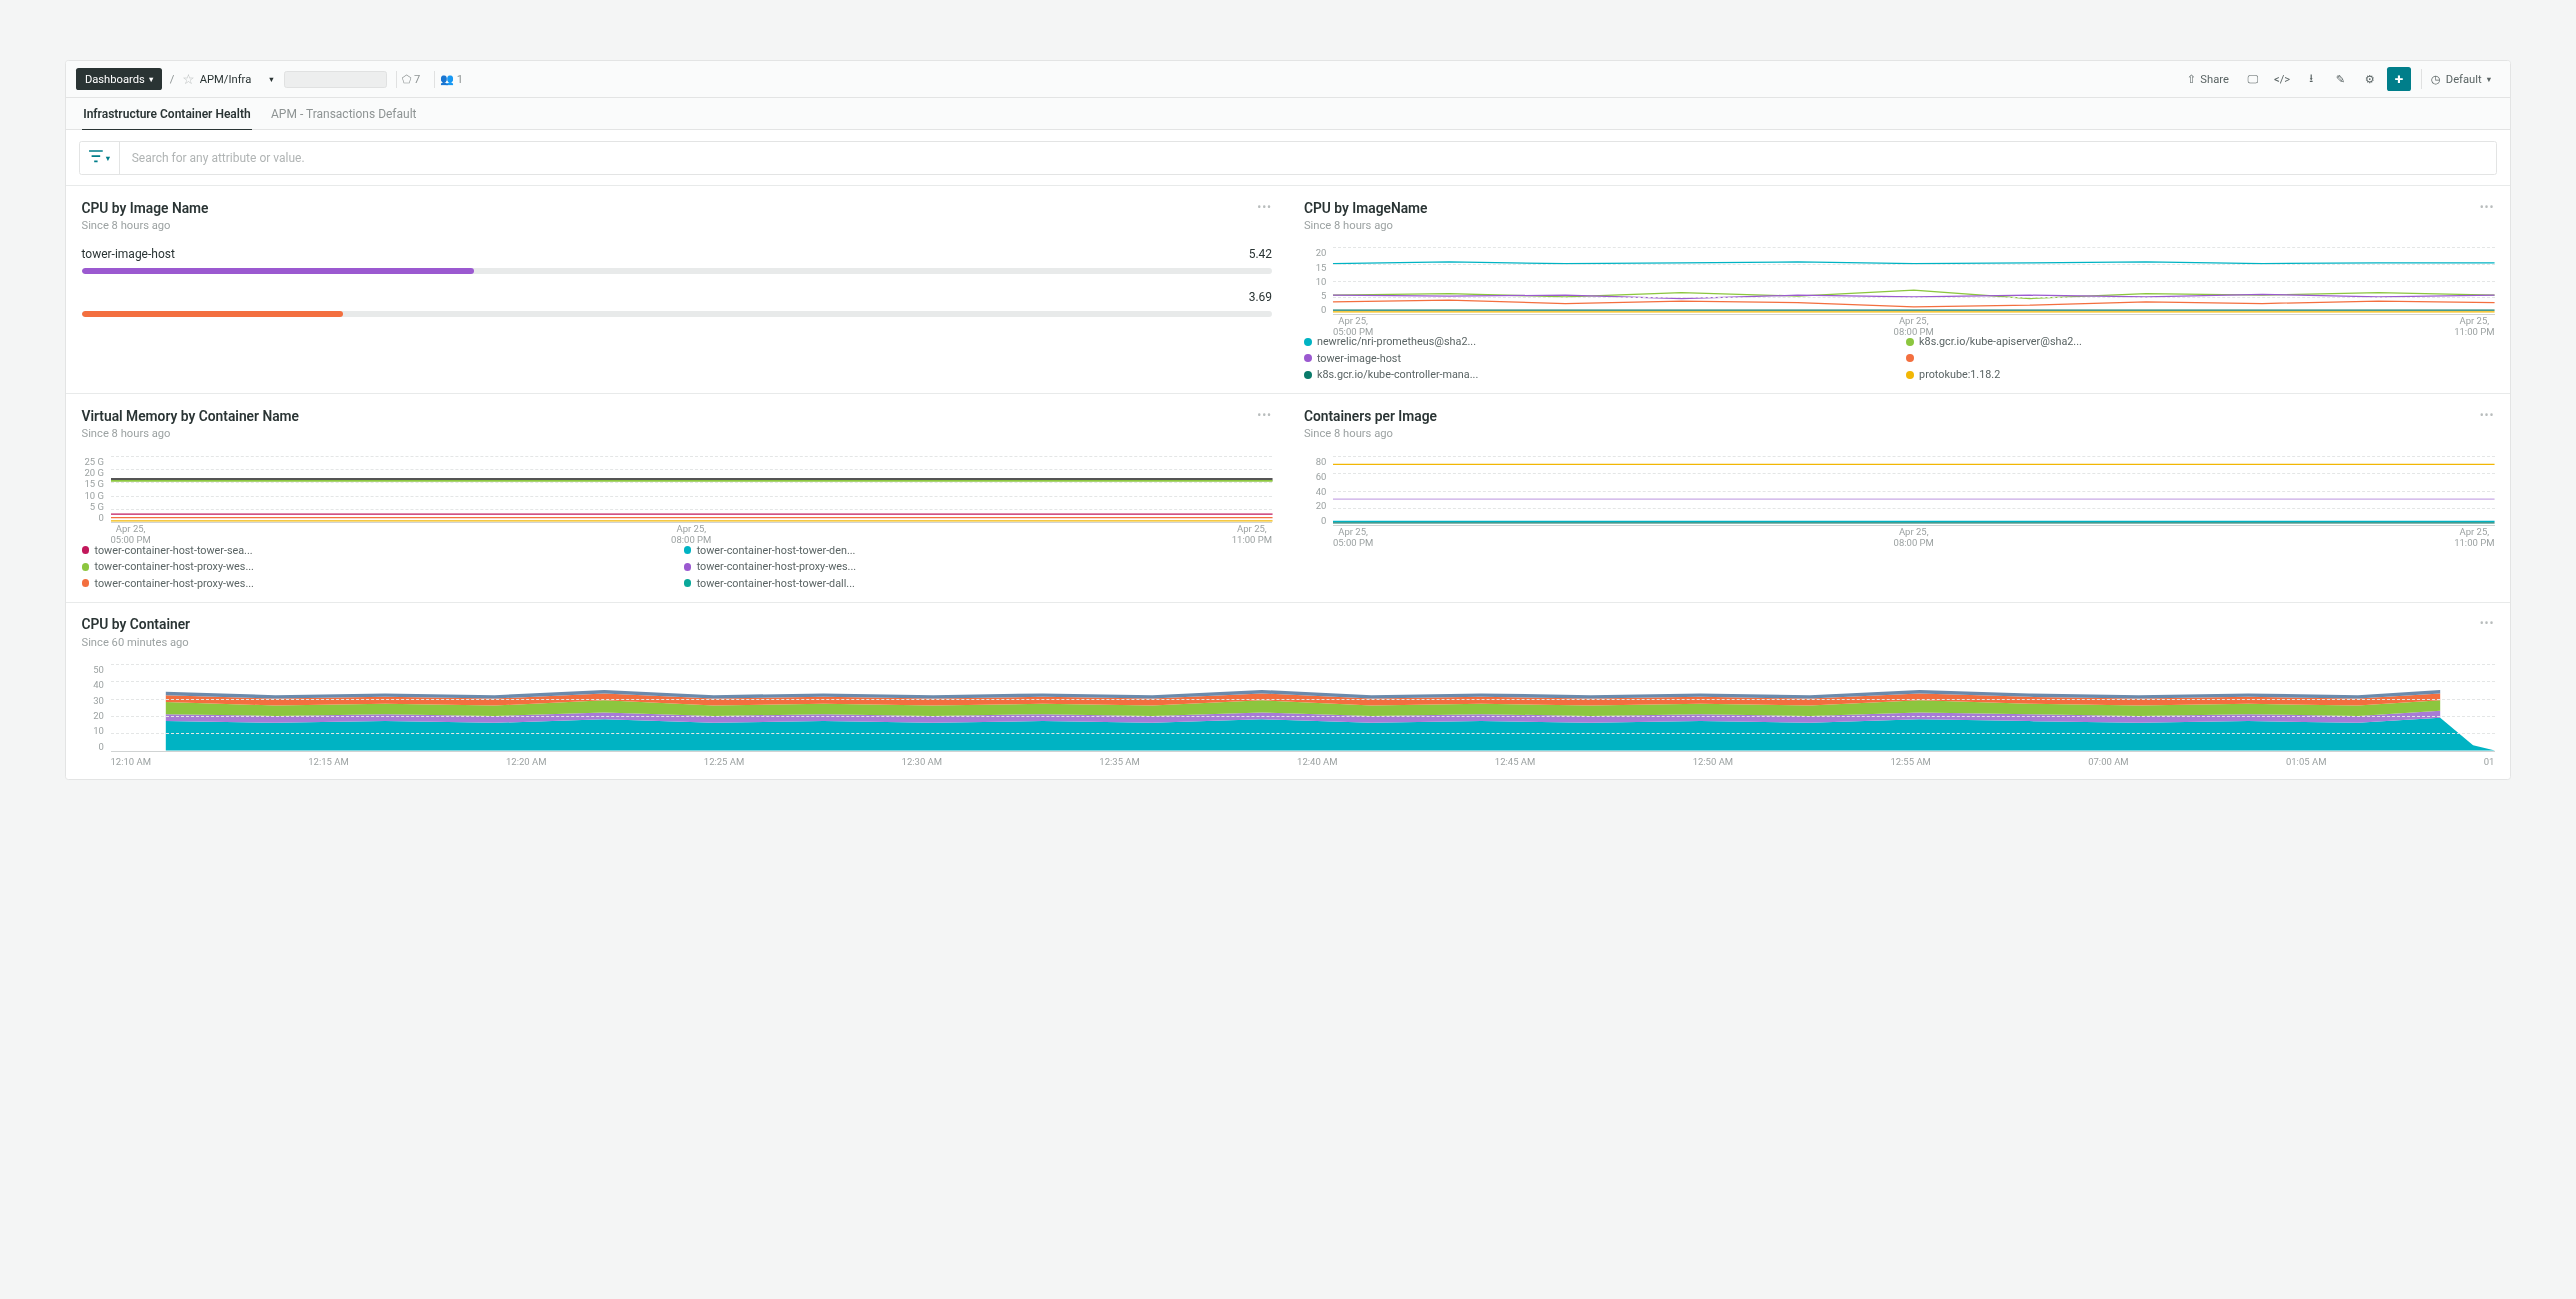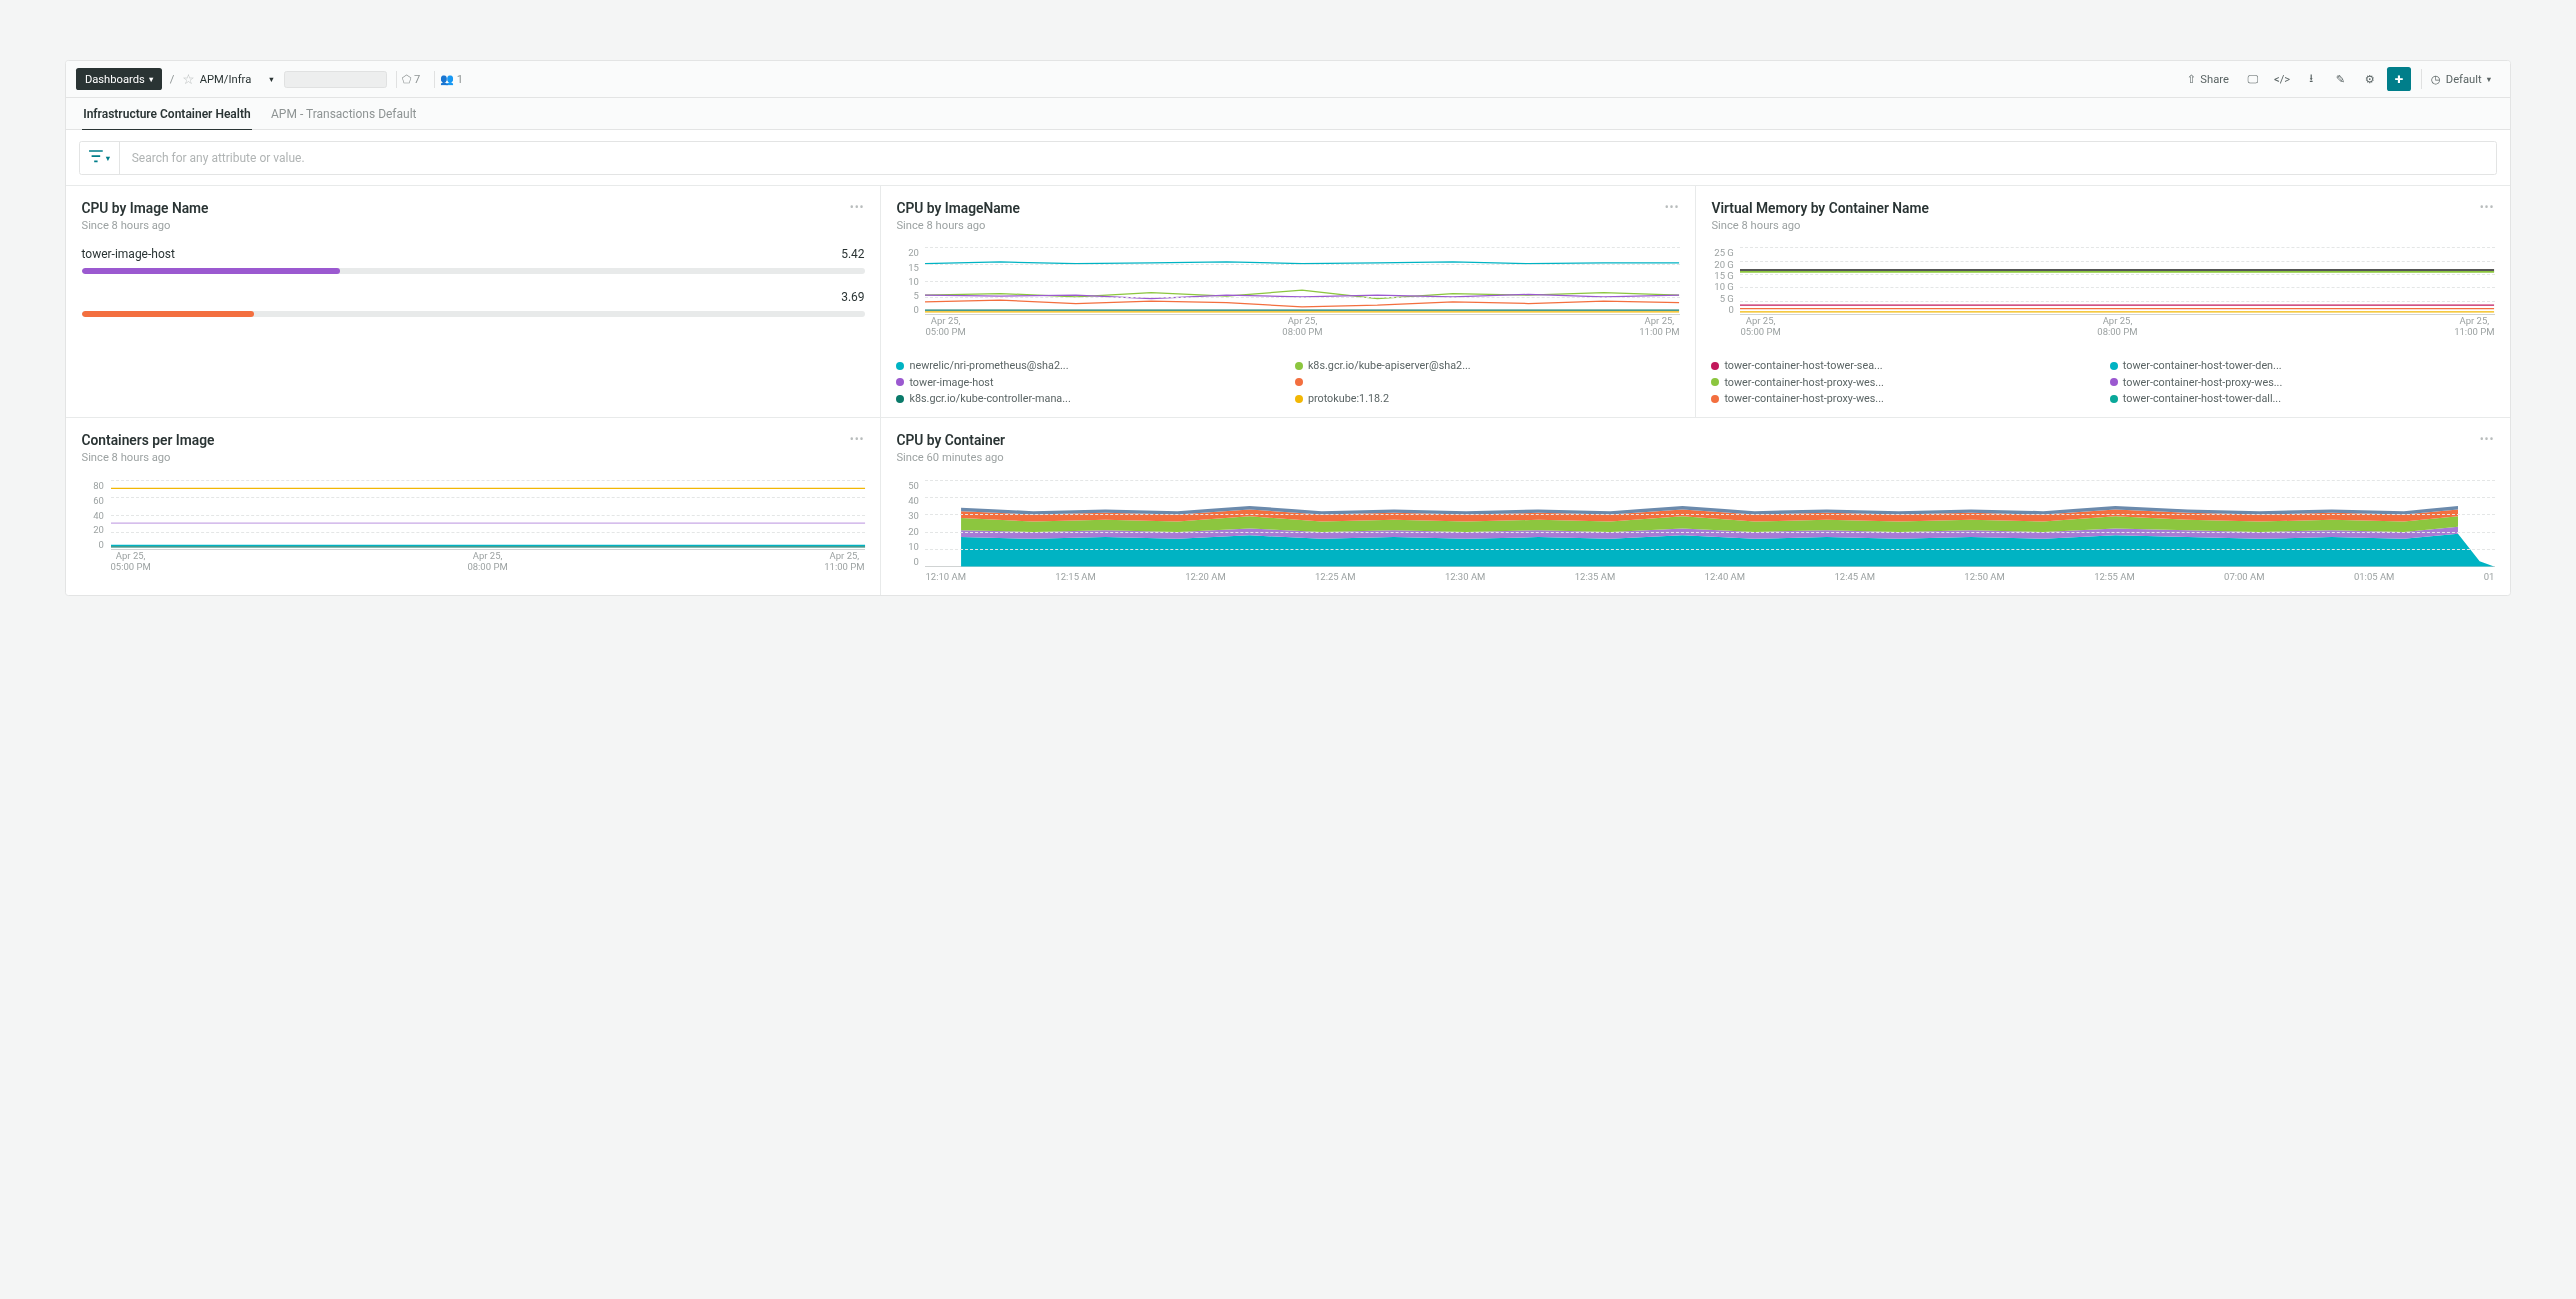--- a/index.html
+++ b/index.html
@@ -17,42 +17,42 @@
 .share-btn{display:flex;align-items:center;gap:4.3px;color:#5a6464;padding:3.4px 6.9px;cursor:pointer}
 .add-btn{background:#007e8a;color:#fff;width:24px;height:24px;display:flex;align-items:center;justify-content:center;border-radius:2.6px;cursor:pointer;font-size:15.5px;font-weight:bold}
 .time-btn{display:flex;align-items:center;gap:5.2px;color:#5a6464;padding:3.4px 8.6px;cursor:pointer;border-left:0.9px solid #e0e1e1;margin-left:5.2px}
 .tabs{display:flex;padding:0 15.5px;background:#fafbfb;border-bottom:0.9px solid #e3e4e4;gap:17px}
 .tab{padding:8.6px 1.7px;color:#8e9494;cursor:pointer;font-size:12px}
 .tab.active{color:#2a3434;font-weight:600;border-bottom:1.7px solid #2a3434;margin-bottom:-0.9px}
 .filter-bar{display:flex;align-items:center;margin:10.3px 13px;border:0.9px solid #e3e4e4;border-radius:2.6px;background:#fff;height:34px}
 .filter-icon{padding:0 8.6px;color:#007e8a;display:flex;align-items:center;gap:3.4px;border-right:0.9px solid #e3e4e4;height:100%}
 .filter-input{flex:1;border:none;outline:none;padding:0 12px;font-size:12px;color:#555}
 .filter-input::placeholder{color:#b0b4b4}
-.grid{display:grid;grid-template-columns:repeat(3,1fr);gap:0.9px;background:#e8eaea;padding-top:0.9px}
+.grid{display:grid;grid-template-columns:repeat(2,1fr);gap:0.9px;background:#e8eaea;padding-top:0.9px}
 .panel{background:#fff;padding:13.8px 15.5px 12px}
 .panel-wide{grid-column:span 2}
 .panel-head{display:flex;justify-content:space-between;align-items:flex-start;margin-bottom:3.4px}
 .panel-title{font-size:13.8px;font-weight:600;color:#2a3434}
 .panel-menu{color:#b9bdbd;cursor:pointer;font-size:12px;letter-spacing:0.9px}
 .panel-sub{font-size:11.2px;color:#9ca2a2;margin-bottom:15.5px}
 .bar-row{margin-bottom:15.5px}
 .bar-label{display:flex;justify-content:space-between;font-size:12px;color:#2a3434;margin-bottom:6.9px}
 .bar-track{height:6px;background:#e8eaea;border-radius:3.4px;overflow:hidden}
 .bar-fill{height:100%;border-radius:3.4px}
 .chart{position:relative;height:86px}
 .chart-small{height:83px}
 .chart-area{height:103px}
 .yaxis{position:absolute;left:0;top:0;bottom:15.5px;width:27.6px;display:flex;flex-direction:column;justify-content:space-between;font-size:9.5px;color:#9ca2a2;text-align:right}
 .yaxis span{padding-right:5.2px}
 .plot{position:absolute;left:29px;right:0;top:0;bottom:15.5px;border-bottom:0.9px solid #d0d3d3}
 .grid-line{position:absolute;left:0;right:0;border-top:0.9px dashed #e4e6e6}
 .xaxis{position:absolute;left:29px;right:0;bottom:-6.9px;display:flex;justify-content:space-between;font-size:9.5px;color:#9ca2a2}
 .xaxis-wide{position:absolute;left:29px;right:0;bottom:0;display:flex;justify-content:space-between;font-size:9.5px;color:#9ca2a2}
 .xtick{text-align:center;line-height:1.2}
-.legend{display:grid;grid-template-columns:1fr 1fr;gap:3.4px 13.8px;margin-top:29px;font-size:10.8px;color:#5a6464}
+.legend{display:grid;grid-template-columns:1fr 1fr;gap:3.4px 13.8px;margin-top:5px;font-size:10.8px;color:#5a6464}
 .legend-item{display:flex;align-items:center;gap:5.2px;white-space:nowrap;overflow:hidden;text-overflow:ellipsis}
 .dot{width:7.8px;height:7.8px;border-radius:50%;flex-shrink:0}
 svg{width:100%;height:100%;overflow:visible}
 .chev{font-size:8.6px}
 </style>
 </head>
 <body>
 
 <div class="dashboard">
 

